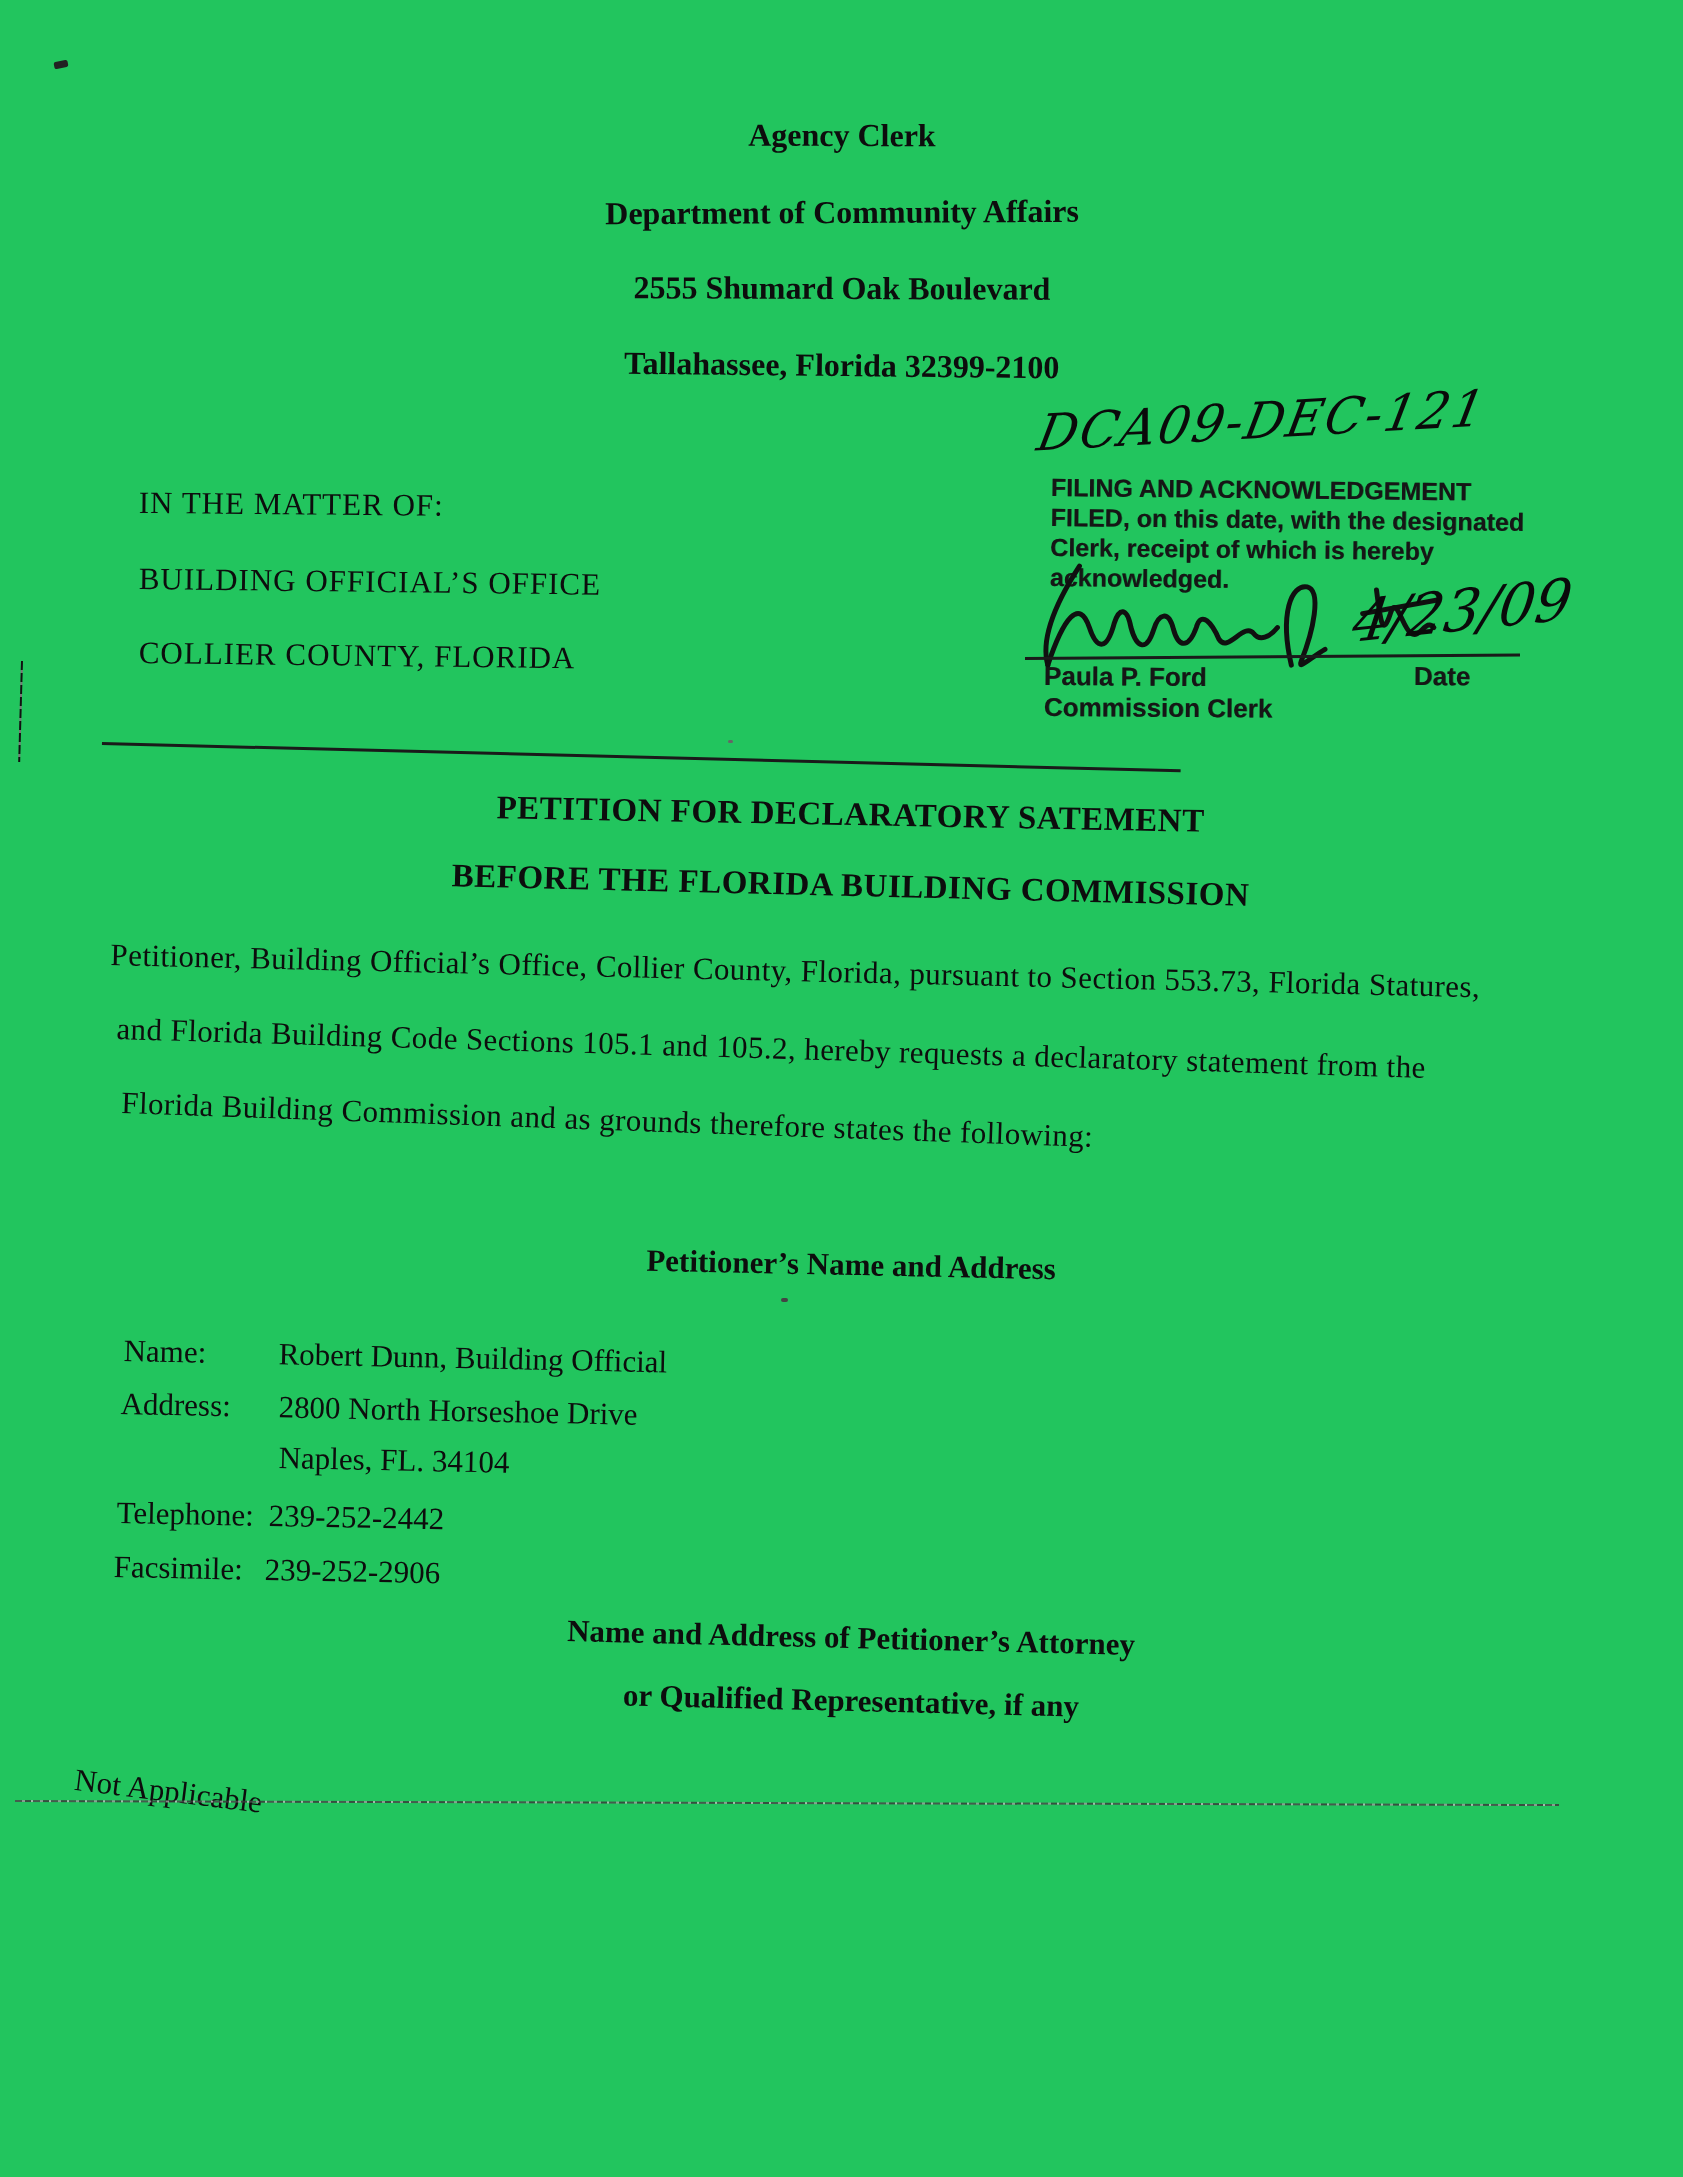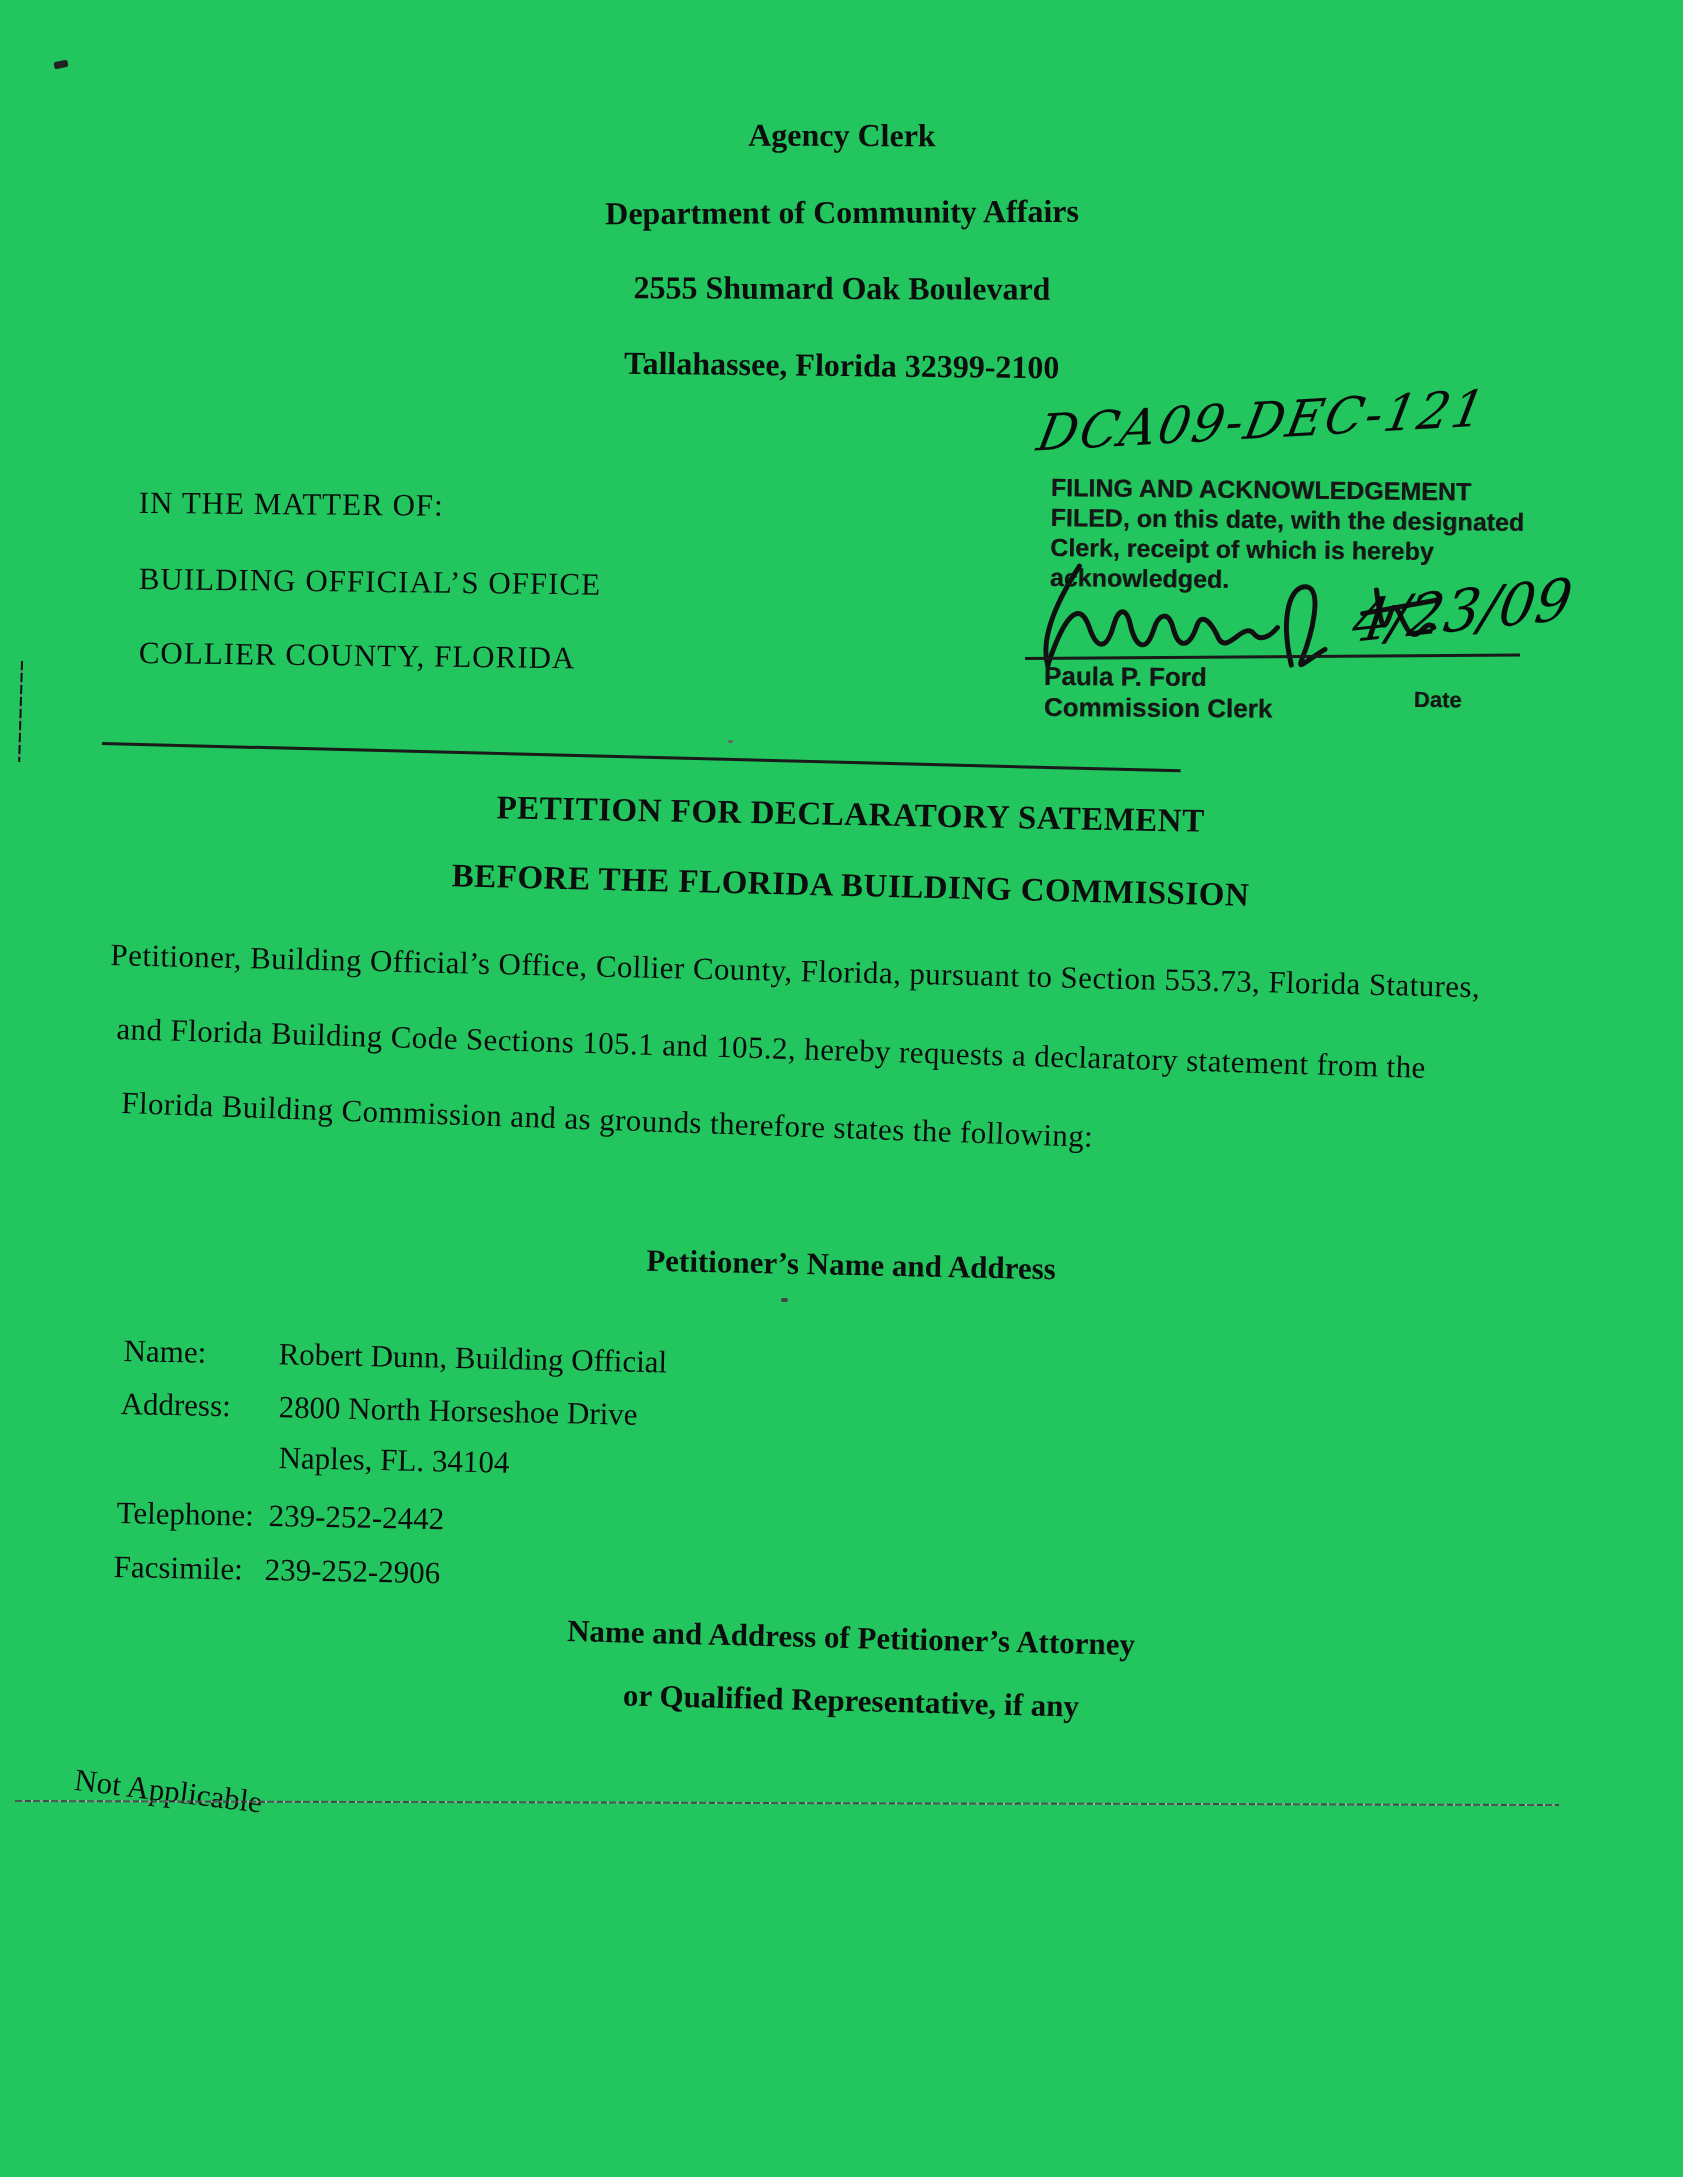--- a/index.html
+++ b/index.html
@@ -74,21 +74,21 @@
       <path d="M348,34 L425,20"></path>
       <path d="M362,10 C366,42 368,58 376,34 C382,14 388,48 397,54 C406,60 412,38 420,48"></path>
     </g>
   </svg>
 
   <div class="abs hand" style="left:1358px;top:588px;font-size:57px;transform:rotate(-6deg) skewX(-14deg);">4/23/09</div>
 
   <div class="rule" style="left:1025px;top:657px;width:495px;height:3px;transform:rotate(-0.4deg);"></div>
 
   <div class="abs stamp" style="left:1044px;top:661px;font-size:26px;transform:rotate(0.4deg);">Paula P. Ford</div>
-  <div class="abs stamp" style="left:1414px;top:687px;font-size:22px;transform:rotate(0.4deg);">Date</div>
+  <div class="abs stamp" style="left:1414px;top:661px;font-size:26px;transform:rotate(0.4deg);">Date</div>
   <div class="abs stamp" style="left:1044px;top:692px;font-size:26px;transform:rotate(0.4deg);">Commission Clerk</div>
 
   <div class="rule" style="left:102px;top:742px;width:1079px;height:3px;transform:rotate(1.45deg);"></div>
 
   <div class="ctr serif-b" style="left:257px;top:796px;width:1188px;font-size:33px;letter-spacing:0.5px;transform:rotate(1.1deg);">PETITION FOR DECLARATORY SATEMENT</div>
   <div class="ctr serif-b" style="left:257px;top:867px;width:1188px;font-size:33px;letter-spacing:0.5px;transform:rotate(1.4deg);">BEFORE THE FLORIDA BUILDING COMMISSION</div>
 
   <div class="abs serif-r" style="left:111px;top:937px;font-size:31px;letter-spacing:0.4px;transform:rotate(1.35deg);">Petitioner, Building Official’s Office, Collier County, Florida, pursuant to Section 553.73, Florida Statures,</div>
   <div class="abs serif-r" style="left:117px;top:1011px;font-size:31px;letter-spacing:0.4px;transform:rotate(1.7deg);">and Florida Building Code Sections 105.1 and 105.2, hereby requests a declaratory statement from the</div>
   <div class="abs serif-r" style="left:122px;top:1085px;font-size:31px;letter-spacing:0.4px;transform:rotate(2.0deg);">Florida Building Commission and as grounds therefore states the following:</div>

